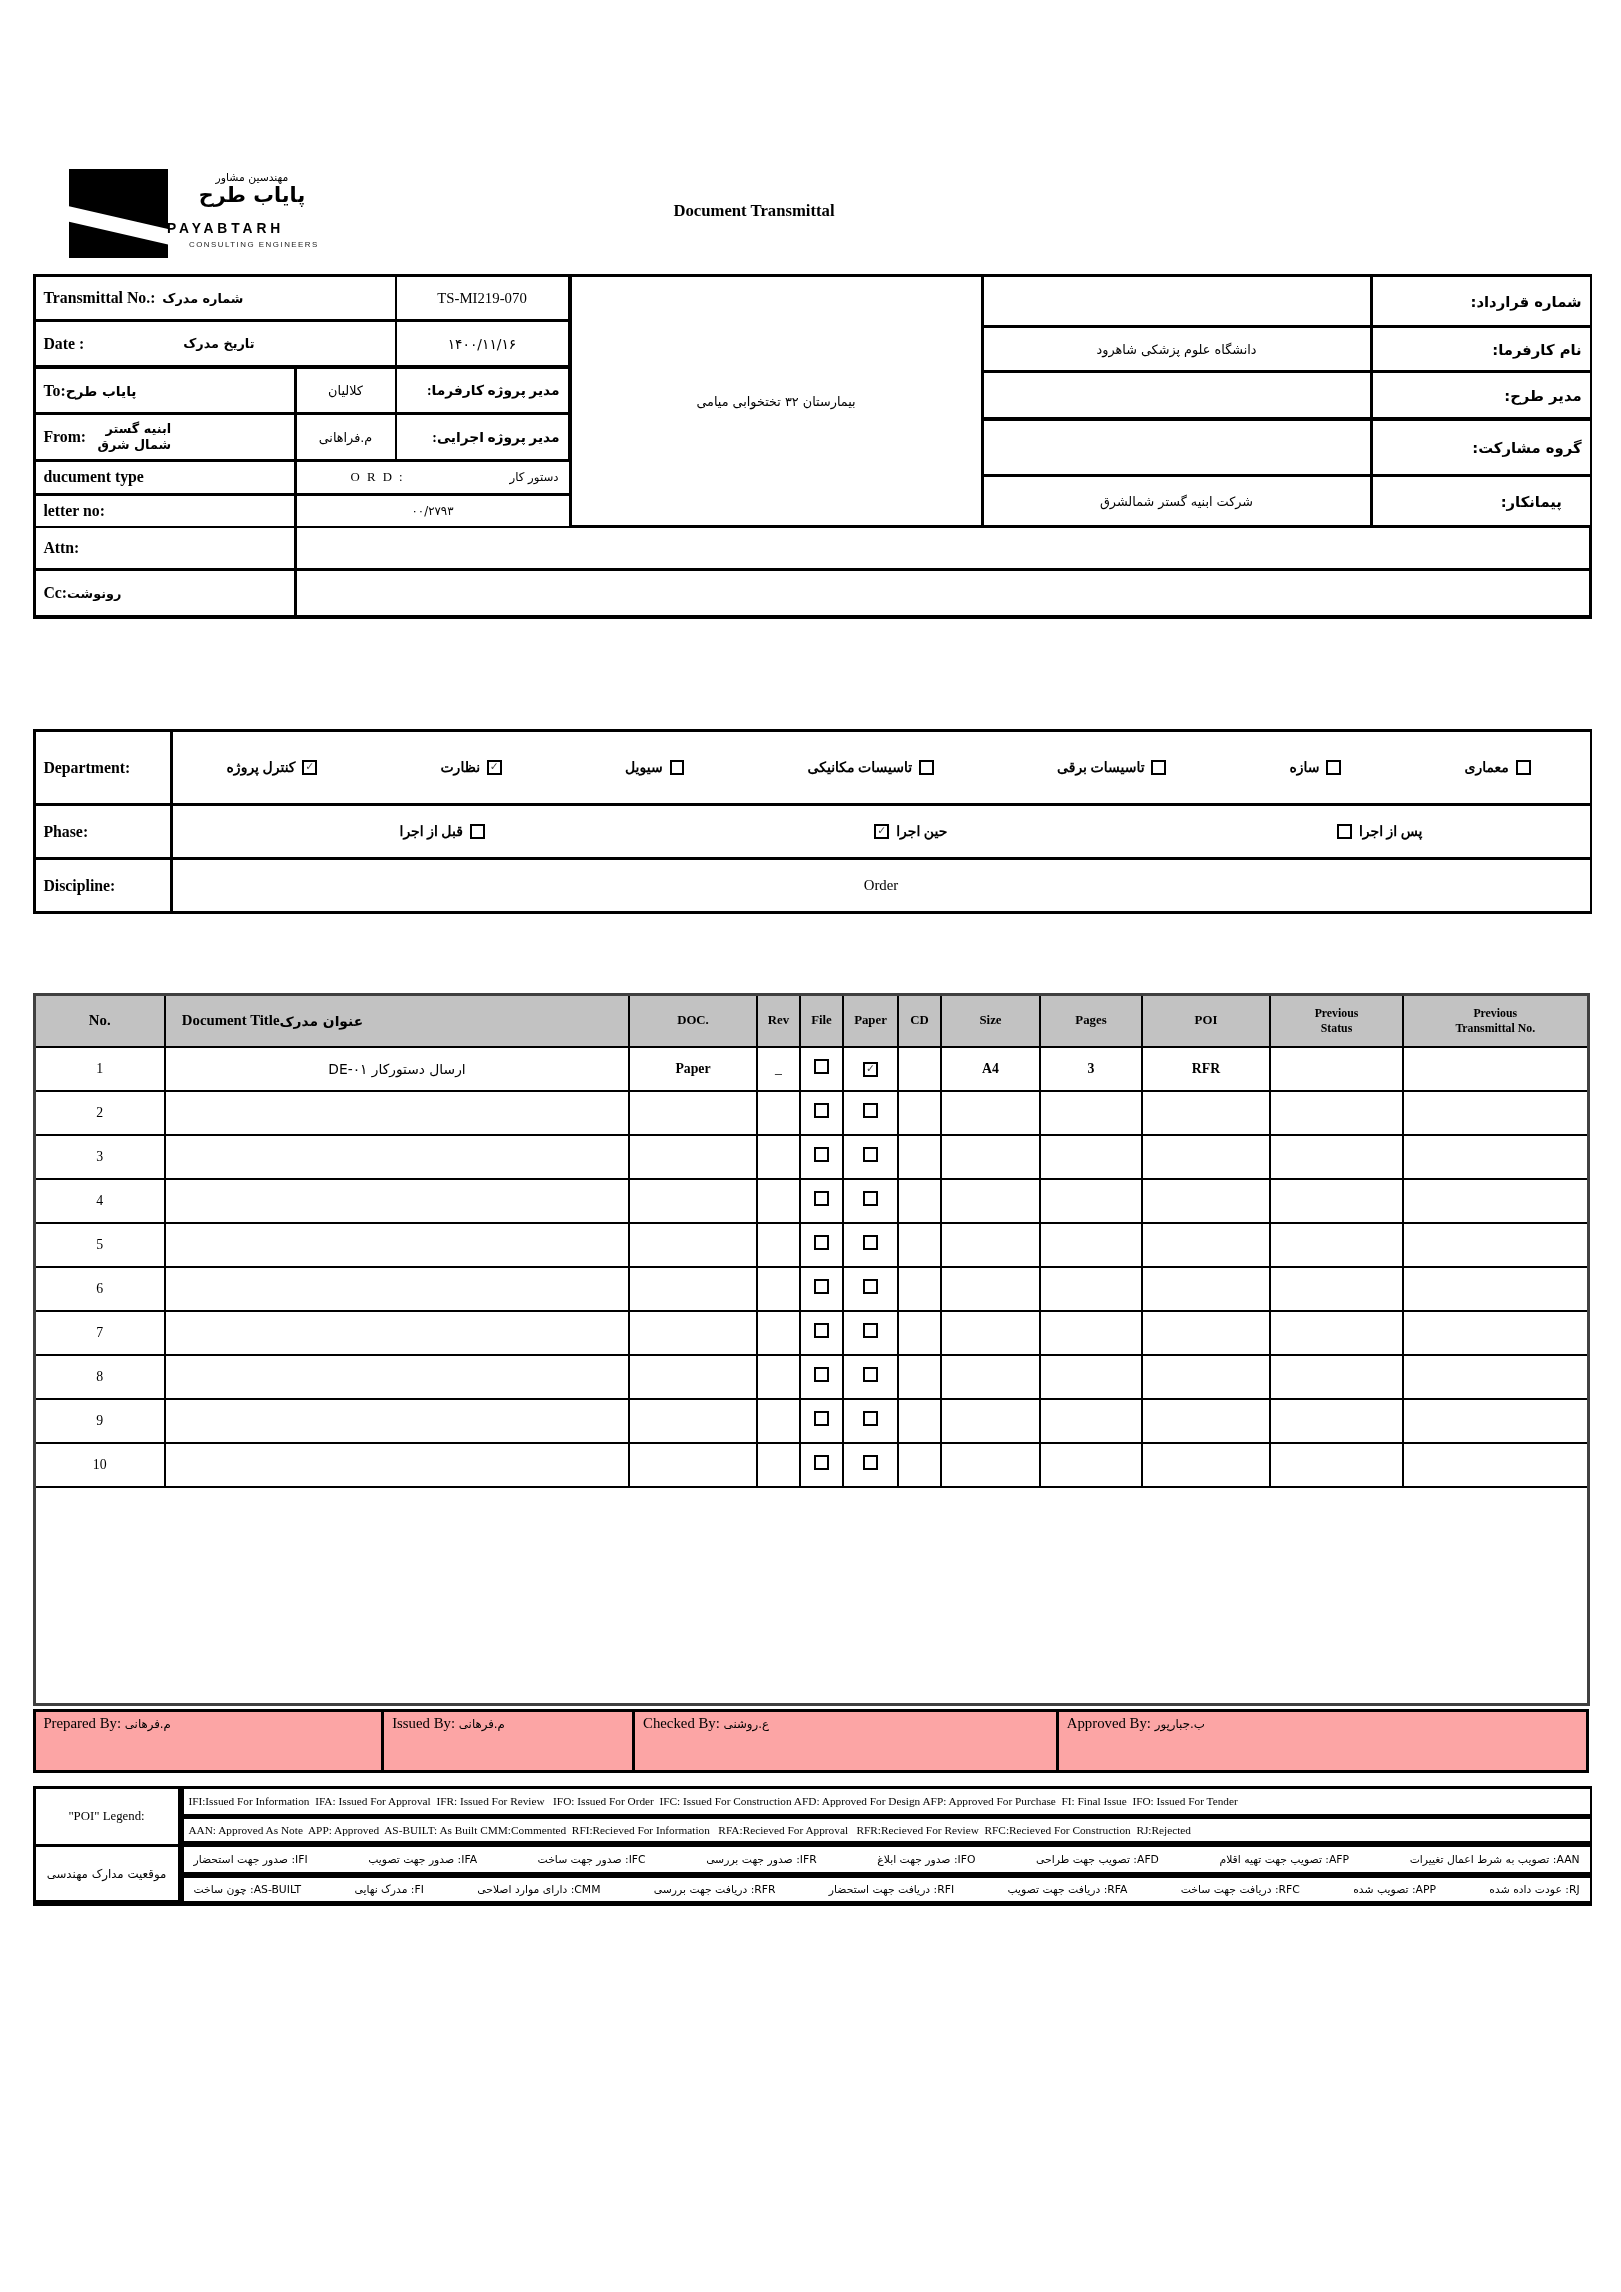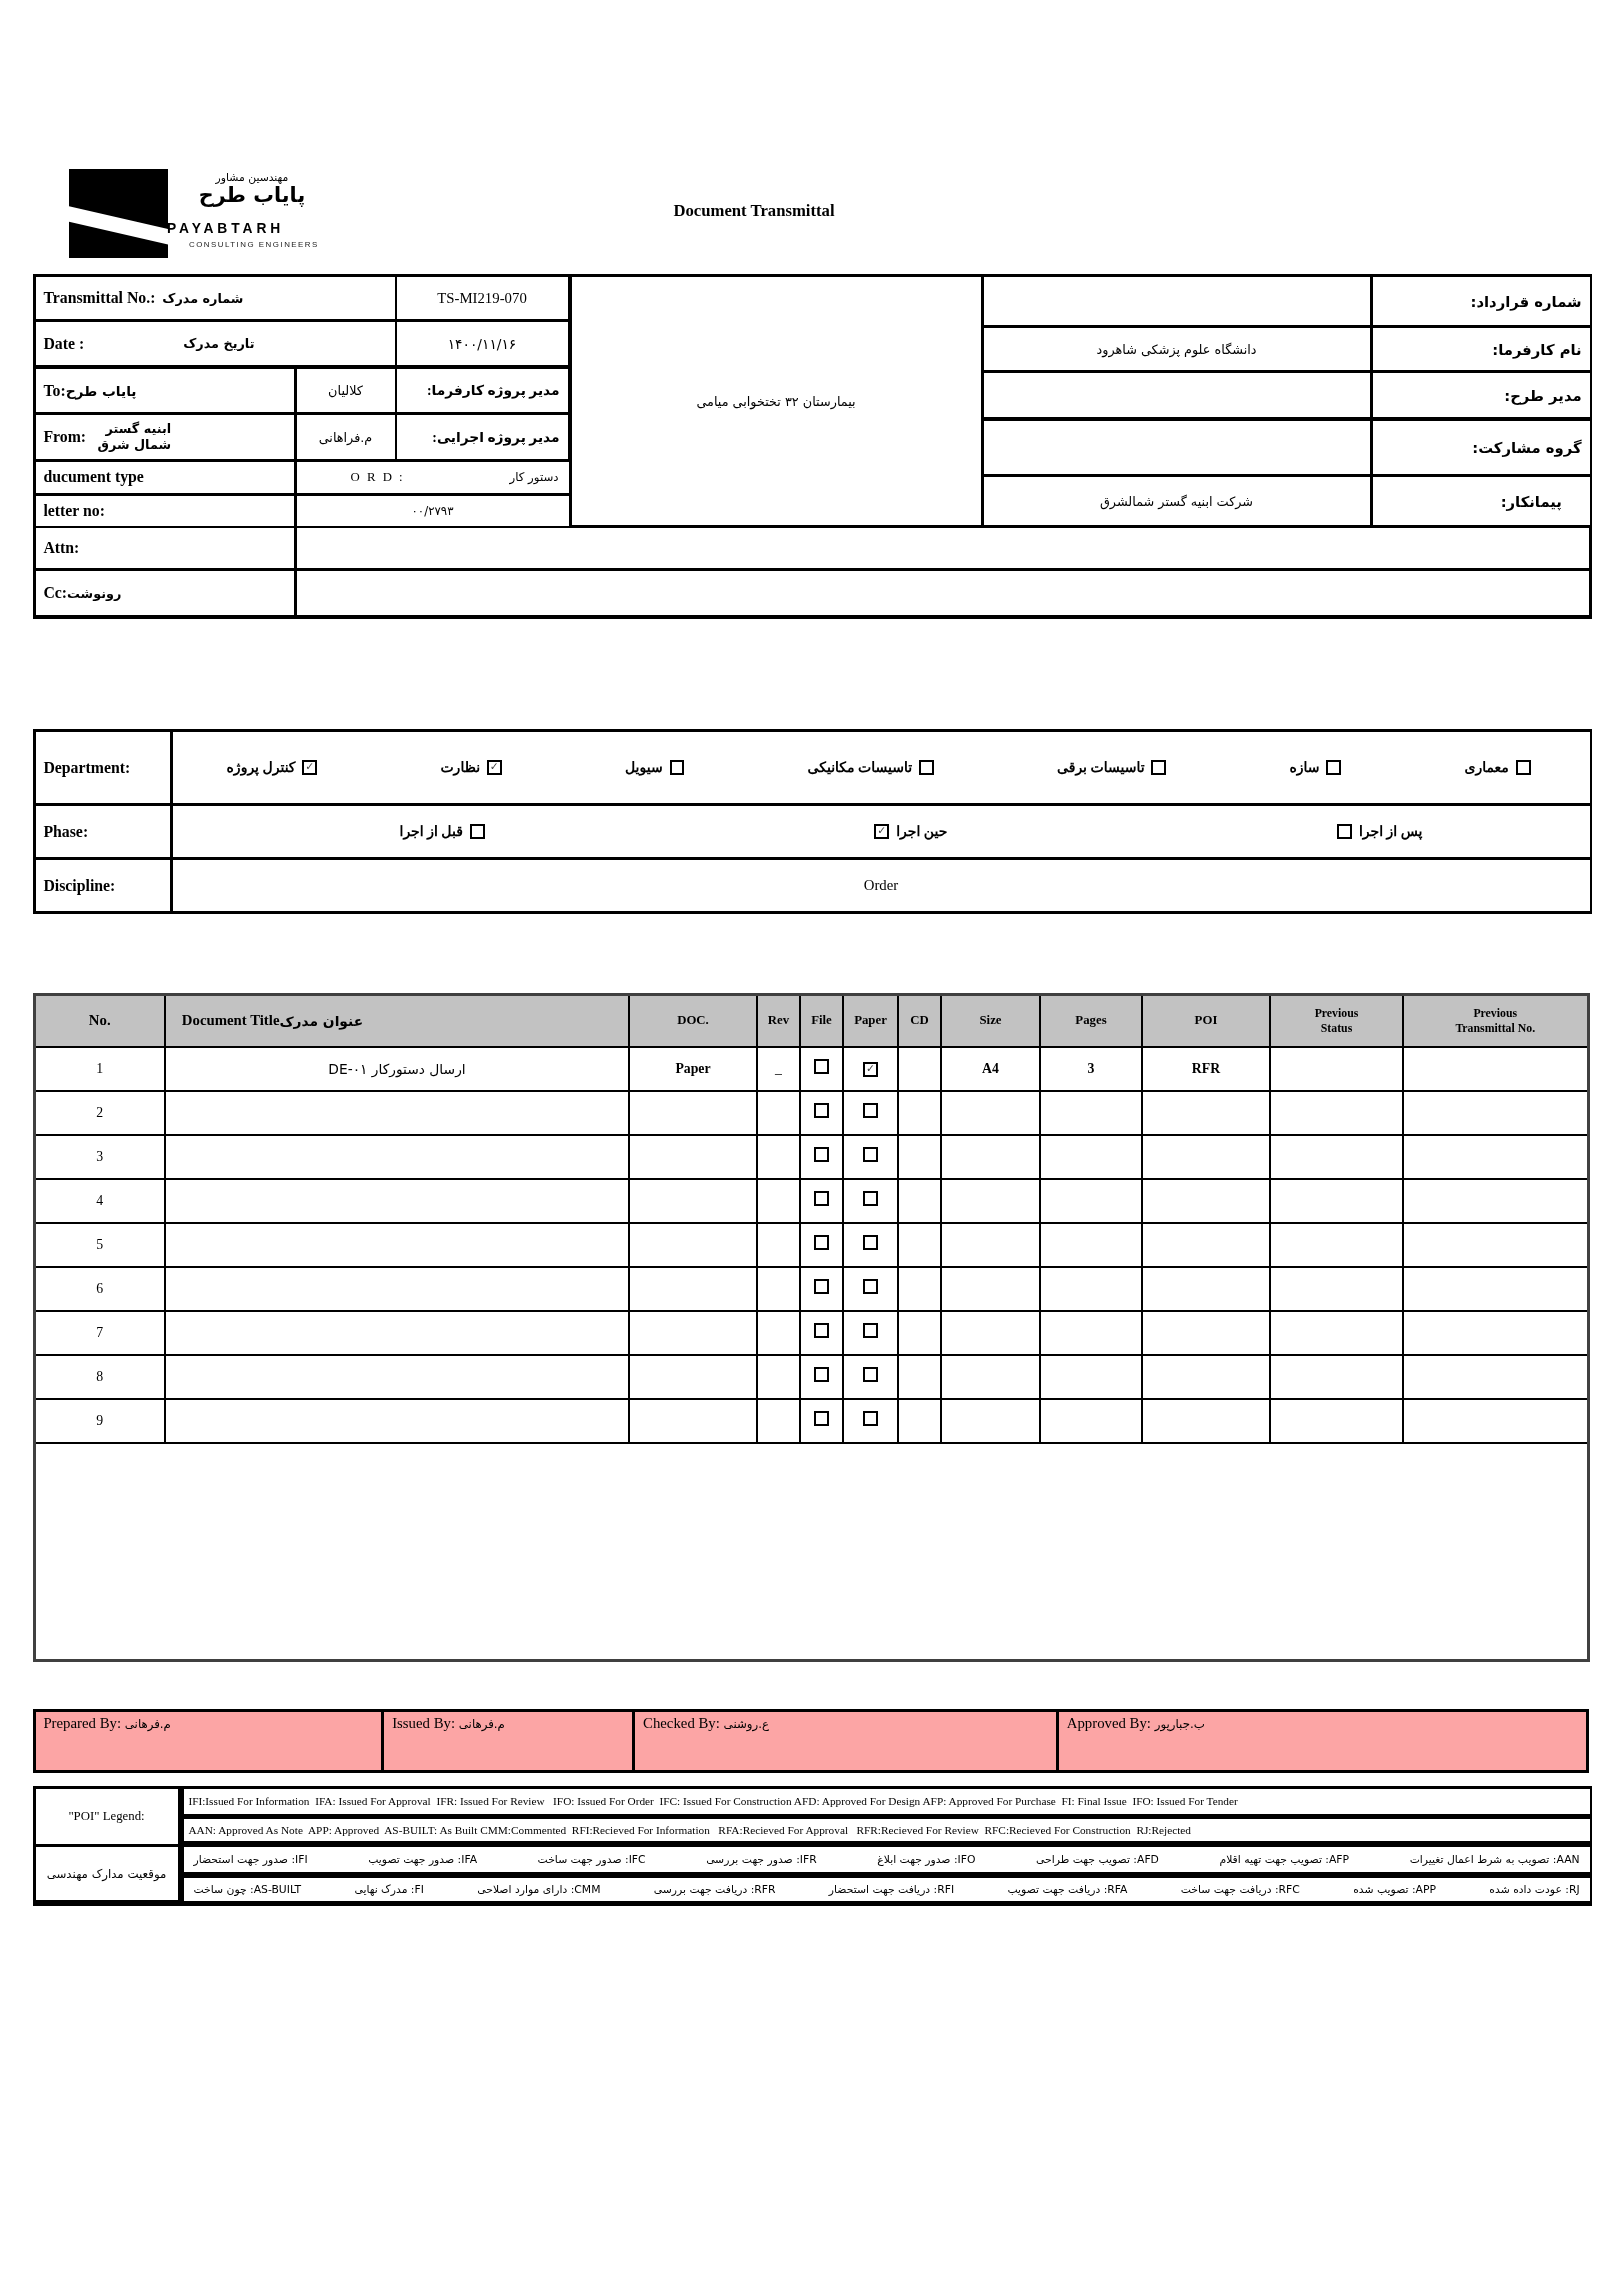--- a/index.html
+++ b/index.html
@@ -363,20 +363,34 @@
             <td></td>
             <td><span class="cb"></span></td>
             <td><span class="cb"></span></td>
             <td></td>
             <td class="val-b"></td>
             <td class="val-b"></td>
             <td class="val-b"></td>
             <td></td>
             <td></td>
           </tr>
+          <tr class="data">
+            <td class="num">10</td>
+            <td class="title-cell"></td>
+            <td class="val-b"></td>
+            <td></td>
+            <td><span class="cb"></span></td>
+            <td><span class="cb"></span></td>
+            <td></td>
+            <td class="val-b"></td>
+            <td class="val-b"></td>
+            <td class="val-b"></td>
+            <td></td>
+            <td></td>
+          </tr>
         </tbody>
       <tbody>
         <tr class="blankrow">
             <td colspan="12"></td>
           </tr>
       </tbody>
     </table>
   </div>
 
   <div class="sig-row">

